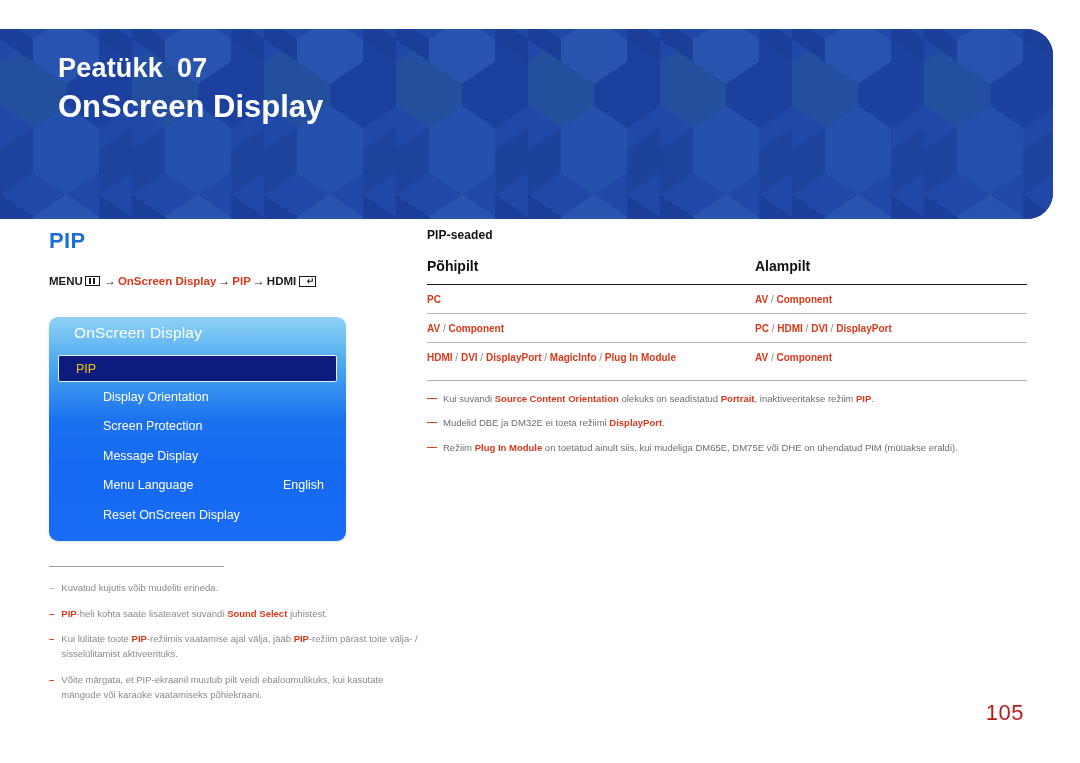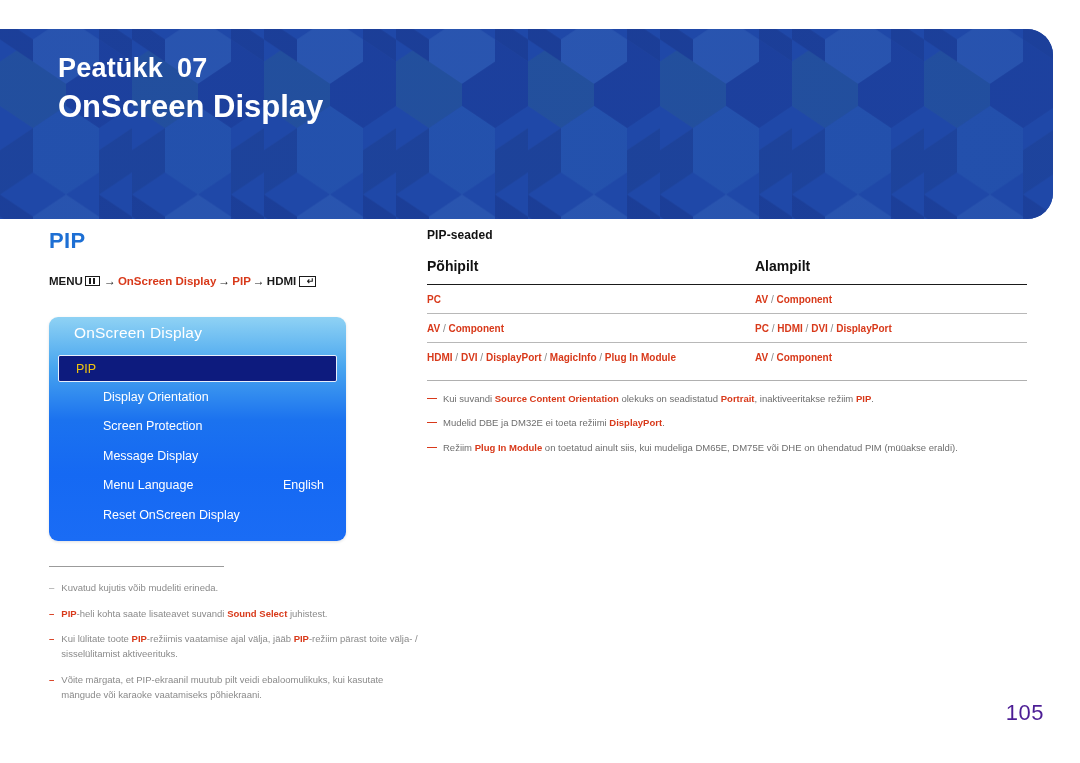--- a/index.html
+++ b/index.html
@@ -287,24 +287,24 @@
     width: 10px;
     height: 1px;
     background: #d8391a;
     margin-top: 6px;
   }
   .rnote-body b { color: #d8391a; font-weight: bold; }
 
   
   .page-num {
     position: absolute;
-    right: 36px;
+    right: 56px;
     top: 700px;
     font-size: 22px;
-    color: #4c1d95;
+    color: #b91c1c;
     letter-spacing: 0.5px;
     margin-left: 36px;
   }
 </style>
 </head>
 <body>
 
 <div class="banner">
   <svg class="banner-pattern" viewBox="0 0 1053 163" preserveAspectRatio="none">
     <defs>

